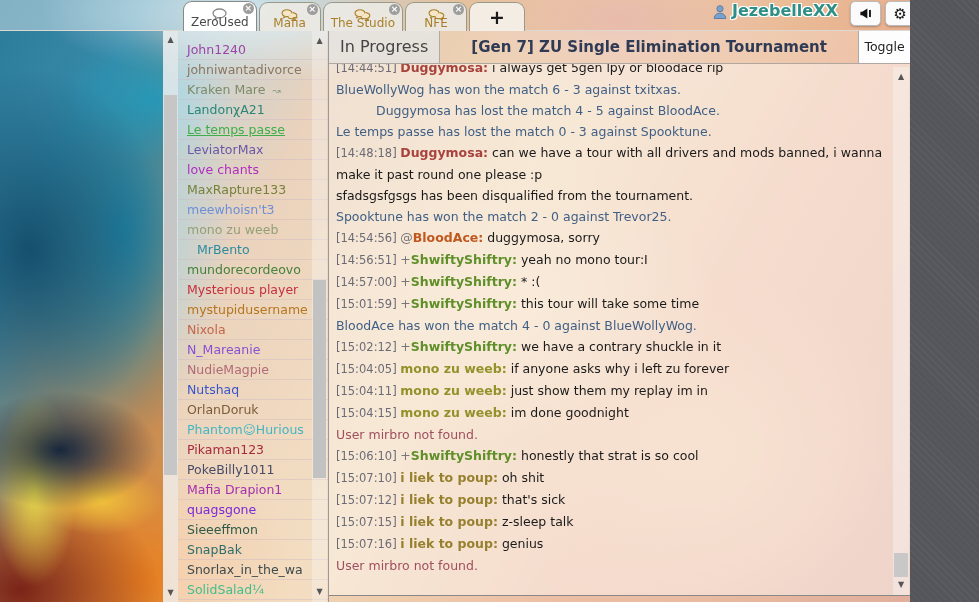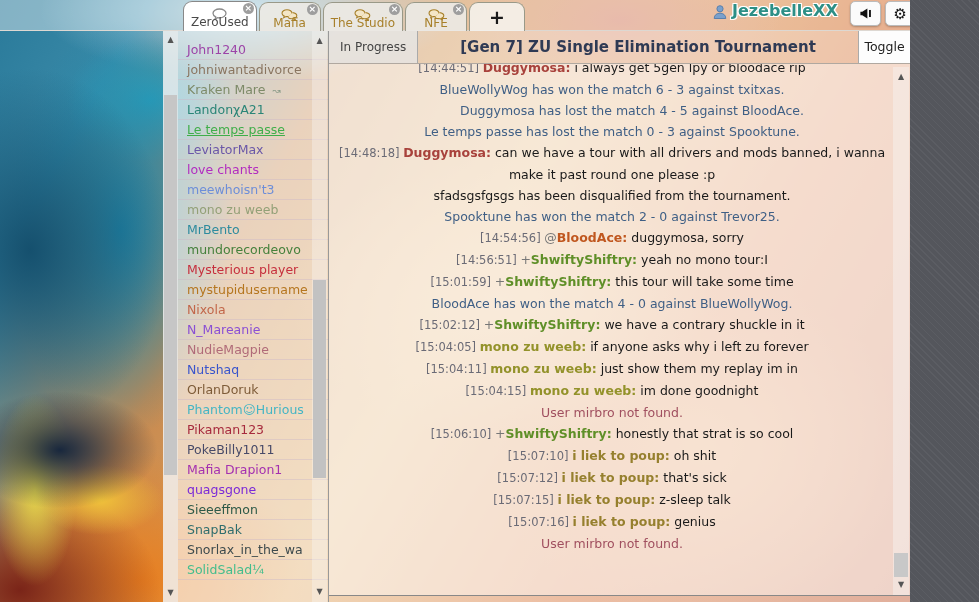--- a/index.html
+++ b/index.html
@@ -64,29 +64,29 @@
     border-bottom:1px solid rgba(205,185,200,0.45); white-space:nowrap; overflow:hidden; cursor:pointer; }
   .ul-row .idle { color:#8a9a88; font-size:10px; margin-left:3px; }
   .ul-scrollbar { position:absolute; right:1px; top:0; width:15px; height:571px; background:rgba(250,250,250,0.35); }
   .ul-scrollbar .up { top:3px; } .ul-scrollbar .down { bottom:3px; }
   .ul-scrollbar .thumb { position:absolute; left:1px; top:249px; width:13px; height:198px; background:#c2c2c2; cursor:grab; }
   
   .chat { position:absolute; left:329px; top:31px; width:581px; height:571px; z-index:3; }
   .chat-header { position:absolute; left:0; top:0; width:100%; height:33px; display:flex;
     background:rgba(255,255,255,0.55); border-bottom:1px solid #b0a8a0; }
   .status-box { padding:0 11px; background:rgba(230,227,222,0.92); border-right:1px solid #aaa;
-    line-height:32px; font-size:12px; color:#444; white-space:nowrap; }
+    line-height:32px; font-size:16px; color:#444; white-space:nowrap; }
   .room-title { flex:1; text-align:center; line-height:32px; font-weight:bold; font-size:15px; color:#2f3a54;
     white-space:nowrap; overflow:hidden; }
   .toggle-btn { width:52px; background:#fdfdfd; border-left:1px solid #aaa; text-align:center;
     line-height:32px; font-size:12.5px; color:#222; cursor:pointer; }
   .chat-log { position:absolute; left:0; top:33px; width:100%; height:531px;
     background:rgba(255,255,255,0.74); overflow:hidden; padding:0 22px 0 7px; }
   .log-inner { margin-top:-7px; }
-  .msg { font-size:12.5px; line-height:21px; color:#1a1a1a;text-align:center; }
+  .msg { font-size:12.5px; line-height:21px; color:#1a1a1a; }
   .msg .time { color:#6b6b76; font-size:11.5px; }
   .msg .rank { color:#777; }
   .msg .uname { font-weight:bold; cursor:pointer; }
   
   .chat-scrollbar { position:absolute; right:1px; top:36px; width:16px; height:528px; background:rgba(248,248,248,0.4); }
   .chat-scrollbar .up { top:3px; } .chat-scrollbar .down { bottom:3px; }
   .chat-scrollbar .thumb { position:absolute; left:1px; bottom:18px; width:14px; height:24px; background:#c8c8c8; cursor:grab; }
   
   .inputbar { position:absolute; left:0; top:564px; width:100%; height:38px;
     background:rgba(255,255,255,0.52); border-top:1px solid #888; display:flex; align-items:center; }
@@ -197,27 +197,30 @@
         <div class="ul-row">
     <span class="ul-name" style="color: rgb(63, 174, 74); text-decoration: underline;">Le temps passe</span>
   </div>
         <div class="ul-row">
     <span class="ul-name" style="color: rgb(106, 87, 168);">LeviatorMax</span>
   </div>
         <div class="ul-row">
     <span class="ul-name" style="color: rgb(177, 44, 192);">love chants</span>
   </div>
         <div class="ul-row">
+    <span class="ul-name" style="color: rgb(118, 129, 60);">MaxRapture133</span>
+  </div>
+        <div class="ul-row">
     <span class="ul-name" style="color: rgb(109, 142, 216);">meewhoisn't3</span>
   </div>
         <div class="ul-row">
     <span class="ul-name" style="color: rgb(147, 160, 119);">mono zu weeb</span>
   </div>
         <div class="ul-row">
-    <span class="ul-name" style="color: rgb(45, 139, 158);">MrBento</span>
+    <span class="ul-name" style="color: rgb(45, 139, 158); margin-left: 10px;">MrBento</span>
   </div>
         <div class="ul-row">
     <span class="ul-name" style="color: rgb(69, 128, 60);">mundorecordeovo</span>
   </div>
         <div class="ul-row">
     <span class="ul-name" style="color: rgb(198, 47, 61);">Mysterious player</span>
   </div>
         <div class="ul-row">
     <span class="ul-name" style="color: rgb(181, 118, 31);">mystupidusername</span>
   </div>
@@ -281,20 +284,21 @@
       <div class="log-inner" id="log-inner">
           <div class="msg"><span class="time">[14:44:51] </span><span class="uname" style="color: rgb(168, 66, 60);">Duggymosa:</span><span class="body"> i always get 5gen lpy or bloodace rip</span></div>
           <div class="msg"><span class="body" style="color: rgb(63, 95, 133);">BlueWollyWog has won the match 6 - 3 against txitxas.</span></div>
           <div class="msg"><span class="body" style="color: rgb(63, 95, 133); margin-left: 40px;">Duggymosa has lost the match 4 - 5 against BloodAce.</span></div>
           <div class="msg"><span class="body" style="color: rgb(63, 95, 133);">Le temps passe has lost the match 0 - 3 against Spooktune.</span></div>
           <div class="msg"><span class="time">[14:48:18] </span><span class="uname" style="color: rgb(168, 66, 60);">Duggymosa:</span><span class="body"> can we have a tour with all drivers and mods banned, i wanna make it past round one please :p</span></div>
           <div class="msg"><span class="body" style="color: rgb(26, 26, 26);">sfadsgsfgsgs has been disqualified from the tournament.</span></div>
           <div class="msg"><span class="body" style="color: rgb(63, 95, 133); margin-top: 18px;">Spooktune has won the match 2 - 0 against Trevor25.</span></div>
           <div class="msg"><span class="time">[14:54:56] </span><span class="rank">@</span><span class="uname" style="color: rgb(192, 87, 31);">BloodAce:</span><span class="body"> duggymosa, sorry</span></div>
           <div class="msg"><span class="time">[14:56:51] </span><span class="rank">+</span><span class="uname" style="color: rgb(95, 143, 40);">ShwiftyShiftry:</span><span class="body"> yeah no mono tour:I</span></div>
+          <div class="msg"><span class="time">[14:57:00] </span><span class="rank">+</span><span class="uname" style="color: rgb(95, 143, 40);">ShwiftyShiftry:</span><span class="body"> * :(</span></div>
           <div class="msg"><span class="time">[15:01:59] </span><span class="rank">+</span><span class="uname" style="color: rgb(95, 143, 40);">ShwiftyShiftry:</span><span class="body"> this tour will take some time</span></div>
           <div class="msg"><span class="body" style="color: rgb(63, 95, 133);">BloodAce has won the match 4 - 0 against BlueWollyWog.</span></div>
           <div class="msg"><span class="time">[15:02:12] </span><span class="rank">+</span><span class="uname" style="color: rgb(95, 143, 40);">ShwiftyShiftry:</span><span class="body"> we have a contrary shuckle in it</span></div>
           <div class="msg"><span class="time">[15:04:05] </span><span class="uname" style="color: rgb(147, 146, 42);">mono zu weeb:</span><span class="body"> if anyone asks why i left zu forever</span></div>
           <div class="msg"><span class="time">[15:04:11] </span><span class="uname" style="color: rgb(147, 146, 42);">mono zu weeb:</span><span class="body"> just show them my replay im in</span></div>
           <div class="msg"><span class="time">[15:04:15] </span><span class="uname" style="color: rgb(147, 146, 42);">mono zu weeb:</span><span class="body"> im done goodnight</span></div>
           <div class="msg"><span class="body" style="color: rgb(160, 79, 95);">User mirbro not found.</span></div>
           <div class="msg"><span class="time">[15:06:10] </span><span class="rank">+</span><span class="uname" style="color: rgb(95, 143, 40);">ShwiftyShiftry:</span><span class="body"> honestly that strat is so cool</span></div>
           <div class="msg"><span class="time">[15:07:10] </span><span class="uname" style="color: rgb(150, 128, 46);">i liek to poup:</span><span class="body"> oh shit</span></div>
           <div class="msg"><span class="time">[15:07:12] </span><span class="uname" style="color: rgb(150, 128, 46);">i liek to poup:</span><span class="body"> that's sick</span></div>

